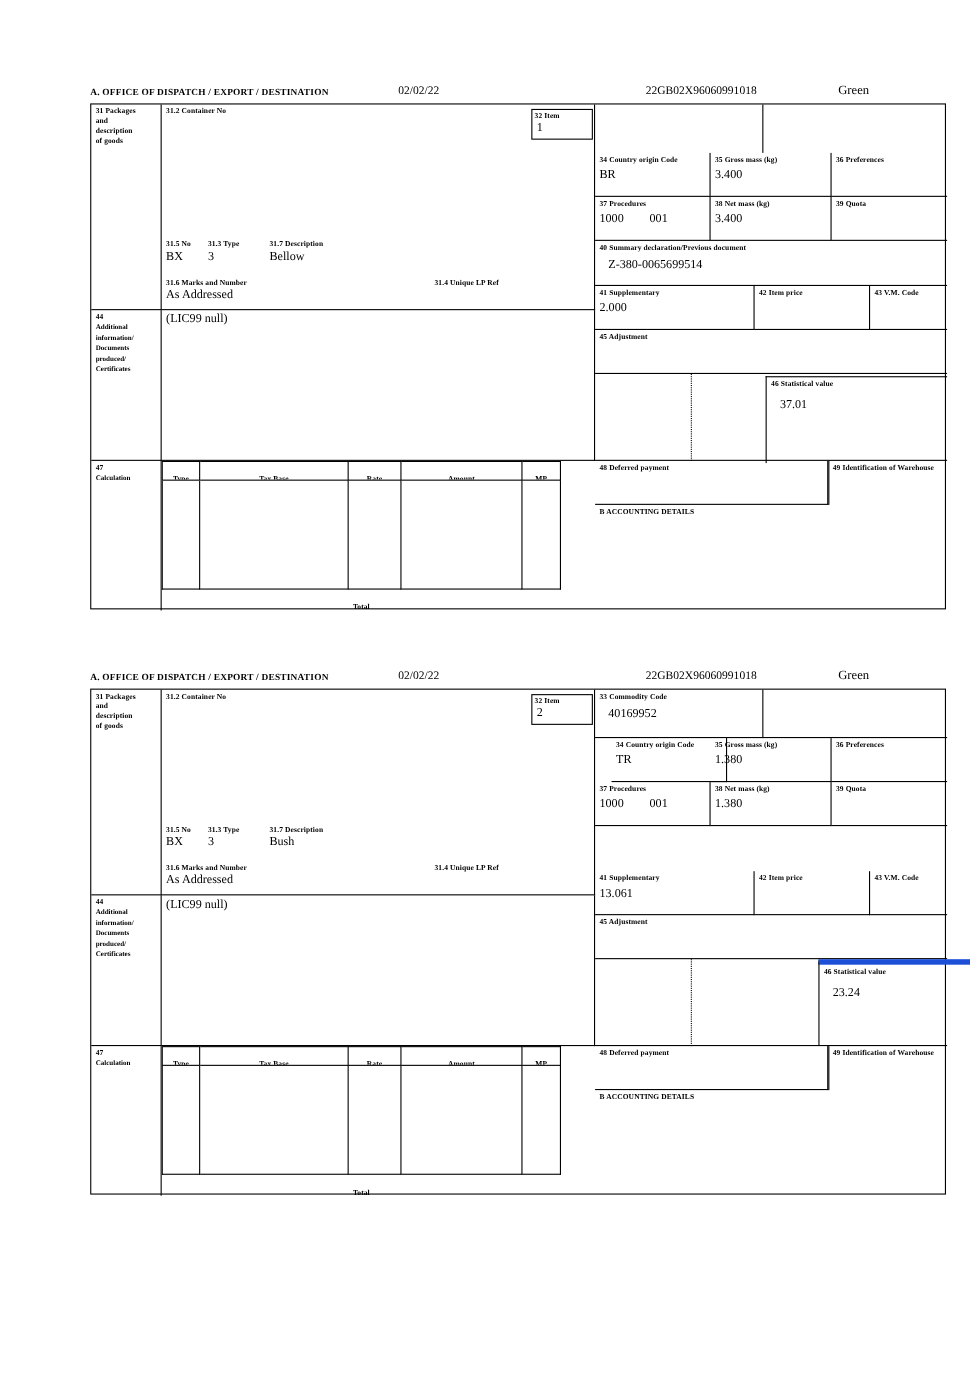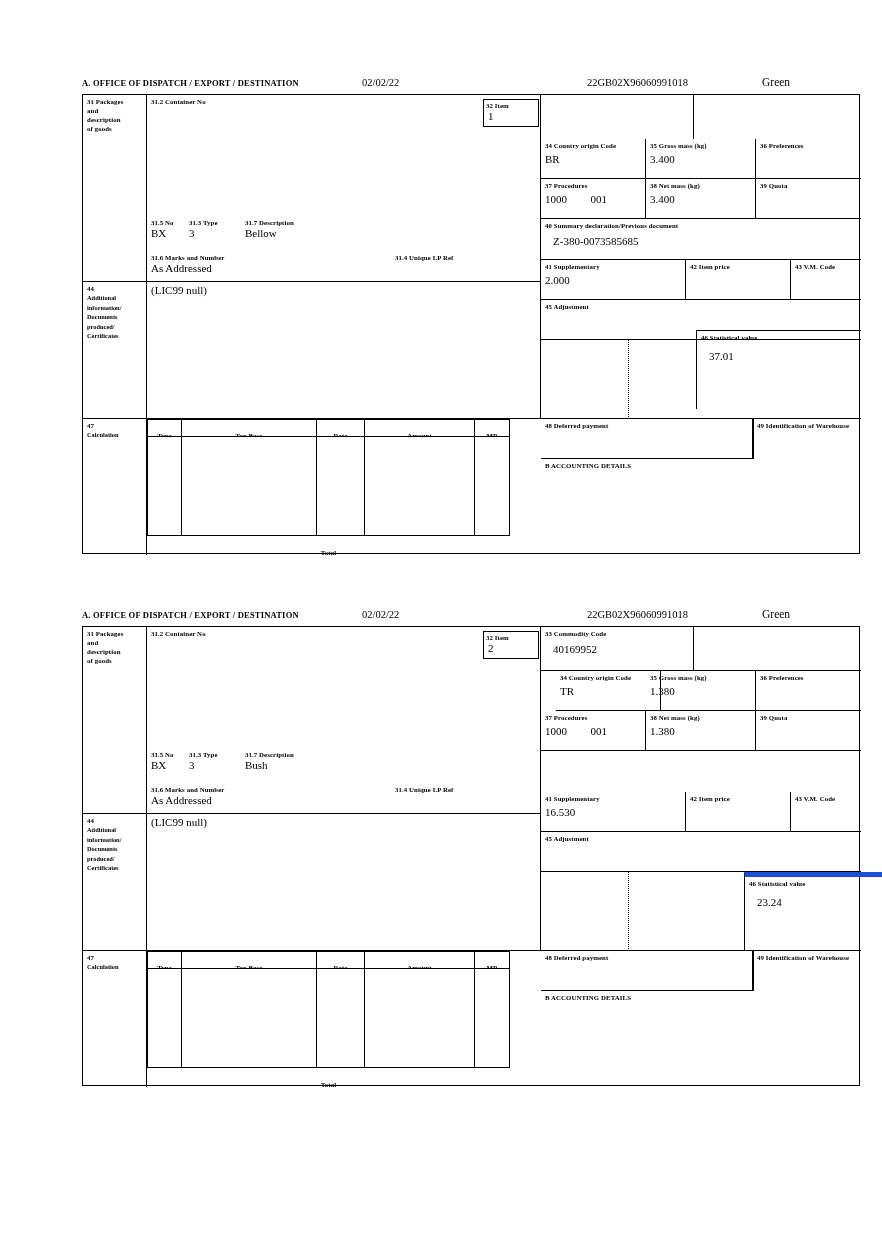--- a/index.html
+++ b/index.html
@@ -184,21 +184,21 @@
         <div class="lab">38 Net mass (kg)</div>
         <div class="val" style="padding-top:3px;">3.400</div>
       </div>
       <div class="cell pad bb" style="left:673px;top:84px;width:105px;height:40px;">
         <div class="lab">39 Quota</div>
         <div class="val" style="padding-top:3px;"></div>
       </div>
 
       <div class="cell pad bb" style="left:458px;top:124px;width:320px;height:41px;">
         <div class="lab">40 Summary declaration/Previous document</div>
-        <div class="val" style="padding-left:8px;padding-top:5px;">Z-380-0073585685</div>
+        <div class="val" style="padding-left:8px;padding-top:5px;">Z-380-0065699514</div>
       </div>
 
       <div class="cell pad br bb" style="left:458px;top:165px;width:145px;height:40px;">
         <div class="lab">41 Supplementary</div>
         <div class="val" style="padding-top:3px;">2.000</div>
       </div>
       <div class="cell pad br bb" style="left:603px;top:165px;width:105px;height:40px;">
         <div class="lab">42 Item price</div>
         <div class="val" style="padding-top:3px;"></div>
       </div>
@@ -220,21 +220,21 @@
         <div class="val" style="position:absolute;left:4px;top:2px;">(LIC99 null)</div>
       </div>
 
       <div class="cell pad bb" style="left:458px;top:205px;width:320px;height:40px;">
         <div class="lab">45 Adjustment</div>
         <div class="val" style="padding-top:3px;"></div>
       </div>
 
       <div class="cell bb" style="left:458px;top:245px;width:320px;height:79px;"></div>
       <div class="dotted-v" style="left:545px;top:245px;height:79px;"></div>
-      <div class="cell" style="left:613px;top:235px;width:165px;height:79px;border-left:1px solid #000;border-top:1px solid #000;">
+      <div class="cell" style="left:613px;top:247px;width:165px;height:79px;border-left:1px solid #000;border-top:1px solid #000;">
         <div class="lab" style="padding:2px 0 0 4px;">46 Statistical value</div>
         <div class="val" style="padding:8px 0 0 12px;">37.01</div>
       </div>
 
       <div class="cell pad br" style="left:0;top:324px;width:64px;height:136px;">
         <div class="lab">47</div>
         <div class="lab-s">Calculation</div>
       </div>
 
       <div class="cell" style="left:64px;top:324px;width:394px;height:136px;">
@@ -357,21 +357,21 @@
         <div class="val" style="padding-top:3px;">1.380</div>
       </div>
       <div class="cell pad bb" style="left:673px;top:84px;width:105px;height:40px;">
         <div class="lab">39 Quota</div>
         <div class="val" style="padding-top:3px;"></div>
       </div>
 
 
       <div class="cell pad br bb" style="left:458px;top:165px;width:145px;height:40px;">
         <div class="lab">41 Supplementary</div>
-        <div class="val" style="padding-top:3px;">16.530</div>
+        <div class="val" style="padding-top:3px;">13.061</div>
       </div>
       <div class="cell pad br bb" style="left:603px;top:165px;width:105px;height:40px;">
         <div class="lab">42 Item price</div>
         <div class="val" style="padding-top:3px;"></div>
       </div>
       <div class="cell pad bb" style="left:708px;top:165px;width:70px;height:40px;">
         <div class="lab">43 V.M. Code</div>
         <div class="val" style="padding-top:3px;"></div>
       </div>
 

